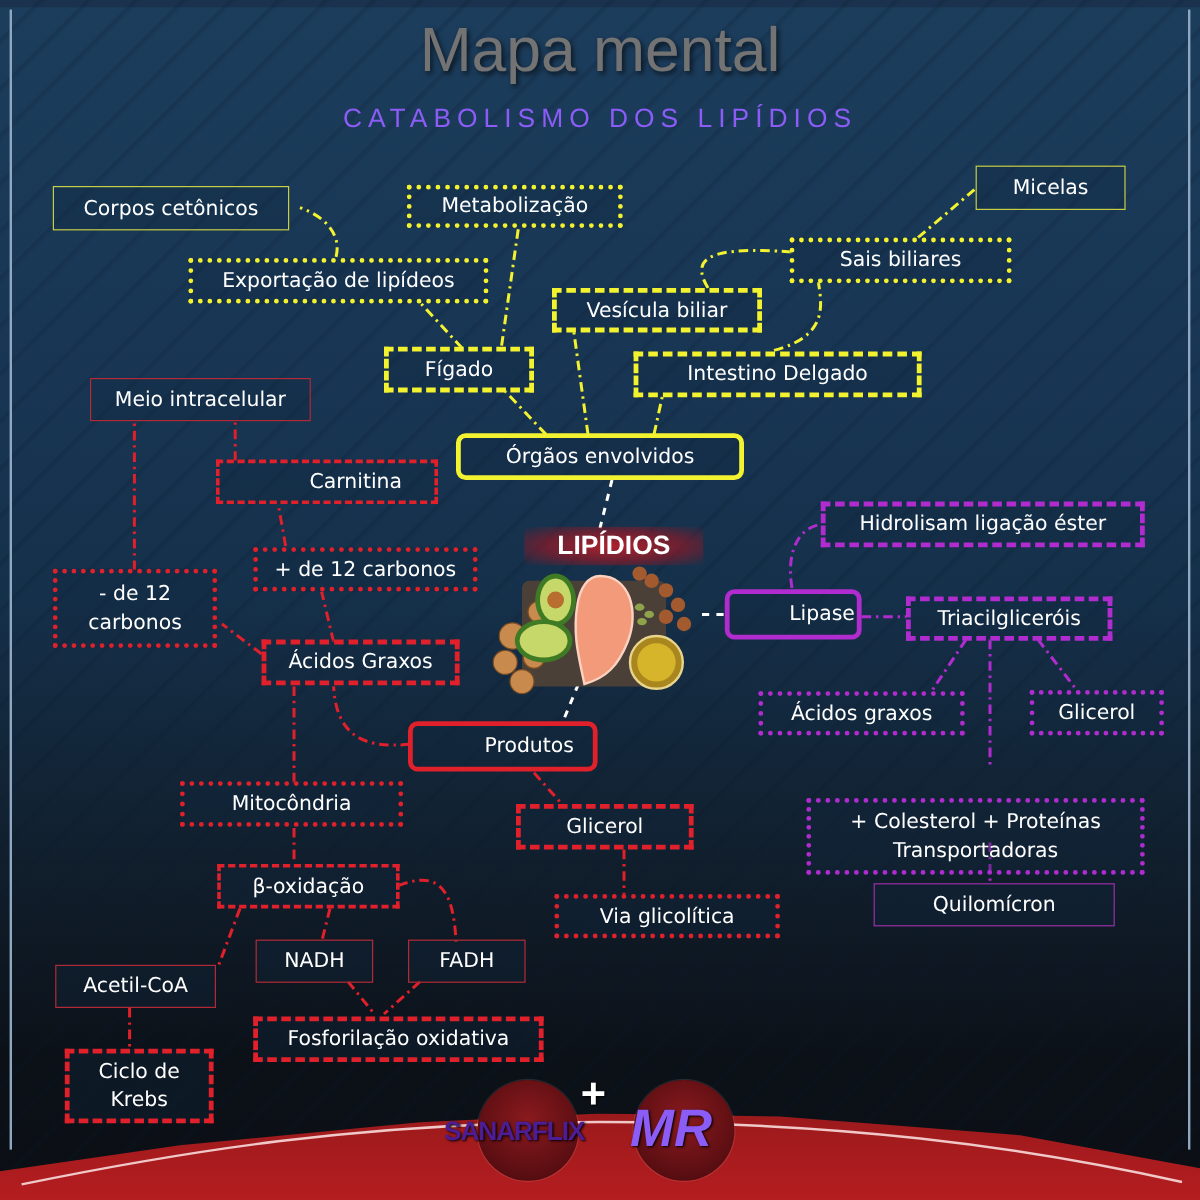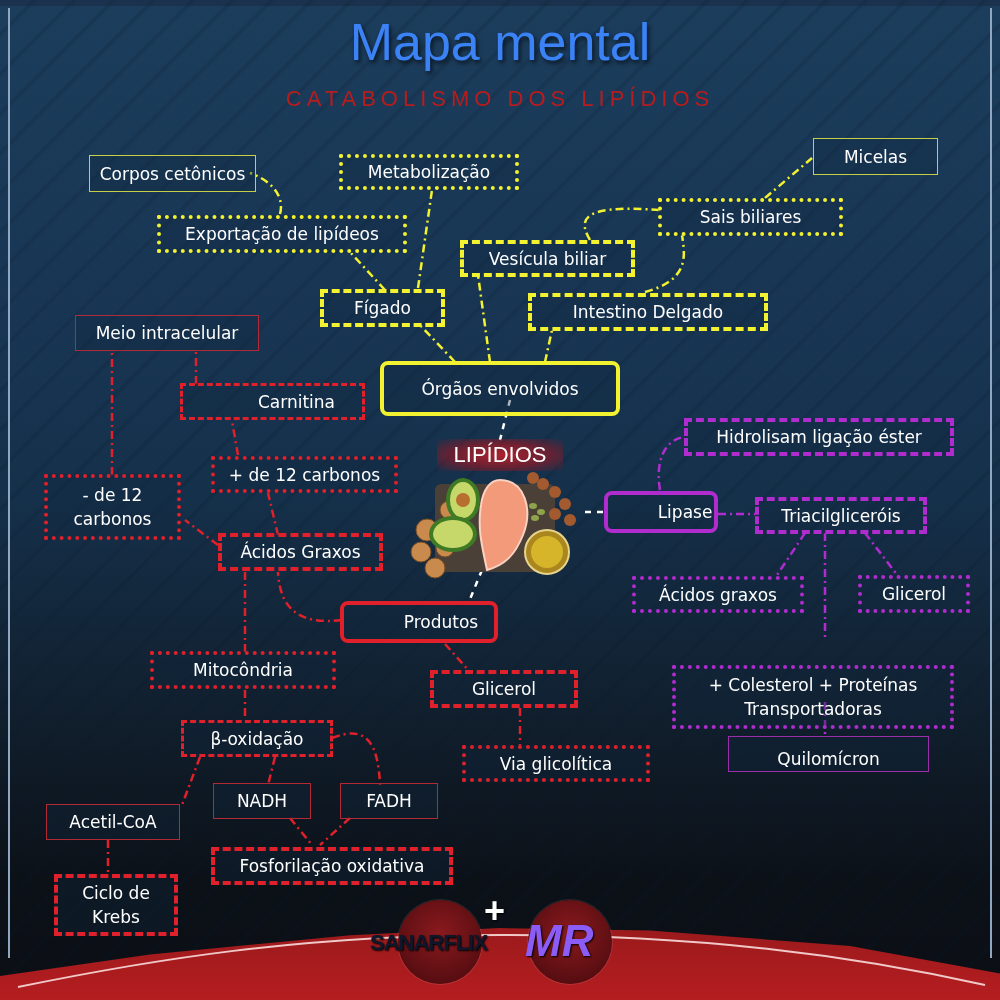--- a/index.html
+++ b/index.html
@@ -22,66 +22,66 @@
   .red-wave {
     position: absolute; left: 0; right: 0; bottom: 0; height: 120px;
     background: linear-gradient(180deg, #6e1416 0%, #9b1a1c 40%, #b51d20 100%);
     clip-path: polygon(0 80%, 15% 62%, 35% 46%, 50% 40%, 65% 42%, 85% 55%, 100% 78%, 100% 100%, 0 100%);
   }
   .red-wave-line {
     position: absolute; left: 0; top: 0; width: 1000px; height: 1000px; pointer-events: none;
   }
   .title {
     position: absolute; left: 0; width: 1000px; top: 12px; text-align: center;
-    color: #3b82f6; font-size: 52px; font-family: "Liberation Sans", sans-serif;
+    color: #737373; font-size: 52px; font-family: "Liberation Sans", sans-serif;
     text-shadow: 2px 3px 4px rgba(0,0,0,0.6); letter-spacing: 0px;
   }
   .subtitle {
     position: absolute; left: 0; width: 1000px; top: 86px; text-align: center;
-    color: #b91c1c; font-size: 22px; letter-spacing: 5px; font-family: "Liberation Sans", sans-serif;
+    color: #8b5cf6; font-size: 22px; letter-spacing: 5px; font-family: "Liberation Sans", sans-serif;
   }
   svg.links { position: absolute; left: 0; top: 0; }
   .node {
     position: absolute; box-sizing: border-box; color: #ffffff;
     font-size: 17px; display: flex; align-items: center; justify-content: center;
     text-align: center; line-height: 24px; background: rgba(16,40,64,0.35);
     font-family: "DejaVu Sans", sans-serif;
   }
   
   .y-thin { border: 1.5px solid #c7cf45; }
   .y-dot { border: 4px dotted #f2f230; }
   .y-dash { border: 4px dashed #f2f230; }
   .y-solid { border: 4px solid #f2f230; border-radius: 8px; }
   
   .r-thin { border: 1.5px solid #b22a35; }
   .r-dot { border: 4px dotted #e0202a; }
   .r-dash { border: 3px dashed #e0202a; }
   .r-dashthick { border: 4px dashed #e0202a; }
   .r-solid { border: 4px solid #e0202a; border-radius: 8px; padding-left: 44px; }
   
-  .p-thin { border: 1.5px solid #9a2ea8; align-items: flex-end; }
+  .p-thin { border: 1.5px solid #9a2ea8; }
   .p-dot { border: 4px dotted #b02ccf; }
   .p-dash { border: 4px dashed #b02ccf; }
   .p-solid { border: 4px solid #b02ccf; border-radius: 8px; }
 
   .center-label {
-    position: absolute; left: 437px; top: 439px; width: 126px; height: 32px;
+    position: absolute; left: 437px; top: 439px; width: 149px; height: 32px;
     display: flex; align-items: center; justify-content: center;
-    color: #ffffff; font-weight: normal; font-size: 22px; font-family: "Liberation Sans", sans-serif;
+    color: #ffffff; font-weight: bold; font-size: 22px; font-family: "Liberation Sans", sans-serif;
     background: radial-gradient(ellipse at center, rgba(200,30,40,0.85) 0%, rgba(170,20,30,0.55) 55%, rgba(120,10,20,0) 100%);
   }
   .food { position: absolute; left: 405px; top: 470px; width: 180px; height: 120px; }
   .logos { position: absolute; left: 360px; top: 890px; width: 290px; height: 110px; }
   .logo-circle {
     position: absolute; width: 84px; height: 84px; border-radius: 50%;
     background: radial-gradient(circle at 50% 40%, #8a1a1e 0%, #5a0e12 70%, #3a0a0c 100%);
     box-shadow: 0 0 0 1px rgba(255,255,255,0.1);
   }
   .logo-text {
-    position: absolute; color: #0f172a; font-weight: bold; font-family: "Liberation Sans", sans-serif;
+    position: absolute; color: #4c1d95; font-weight: bold; font-family: "Liberation Sans", sans-serif;
     text-shadow: 1px 1px 2px #000;
   }
   .plus {
     position: absolute; color: #ffffff; font-weight: bold; font-size: 36px;
     font-family: "Liberation Sans", sans-serif; text-shadow: 1px 1px 2px #000;
   }
 </style>
 </head>
 <body>
 
@@ -134,33 +134,33 @@
   <g fill="none" stroke="#b02ccf" stroke-width="2.5" stroke-dasharray="8 4 2 4">
     <path d="M660 490 C 655 460, 665 440, 684 437"></path>
     <path d="M718 514 L755 514"></path>
     <path d="M805 533 L775 578"></path>
     <path d="M865 533 L898 576"></path>
     <path d="M825 533 L825 640"></path>
     <path d="M825 702 L825 737"></path>
   </g>
 </svg>
 
-<div class="node y-solid" style="left:380px;top:361px;width:240px;height:55px;">
+<div class="node y-solid" style="left:380px;top:361px;width:240px;height:39px;">
     <span>Órgãos envolvidos</span>
   </div>
 <div class="node y-dash" style="left:320px;top:289px;width:125px;height:38px;">
     <span>Fígado</span>
   </div>
 <div class="node y-dot" style="left:339px;top:154px;width:180px;height:36px;">
     <span>Metabolização</span>
   </div>
 <div class="node y-dot" style="left:157px;top:215px;width:250px;height:38px;">
     <span>Exportação de lipídeos</span>
   </div>
-<div class="node y-thin" style="left:44px;top:155px;width:167px;height:37px;margin-left:45px;">
+<div class="node y-thin" style="left:44px;top:155px;width:197px;height:37px;">
     <span>Corpos cetônicos</span>
   </div>
 <div class="node y-dash" style="left:460px;top:240px;width:175px;height:37px;">
     <span>Vesícula biliar</span>
   </div>
 <div class="node y-dash" style="left:528px;top:293px;width:240px;height:38px;">
     <span>Intestino Delgado</span>
   </div>
 <div class="node y-dot" style="left:658px;top:198px;width:185px;height:38px;">
     <span>Sais biliares</span>

